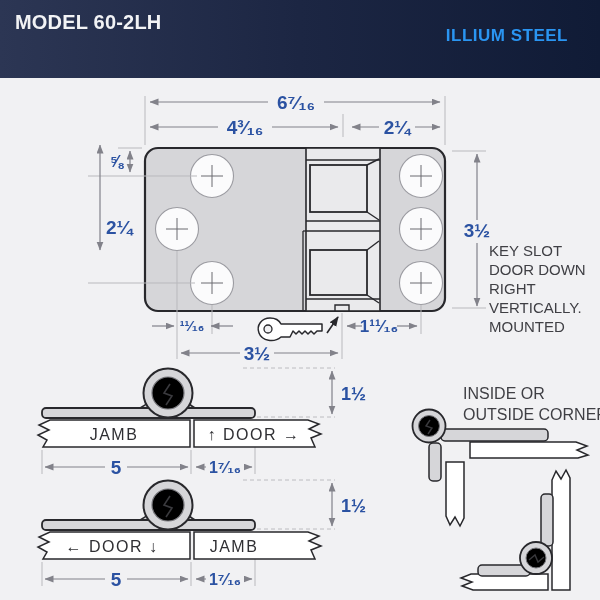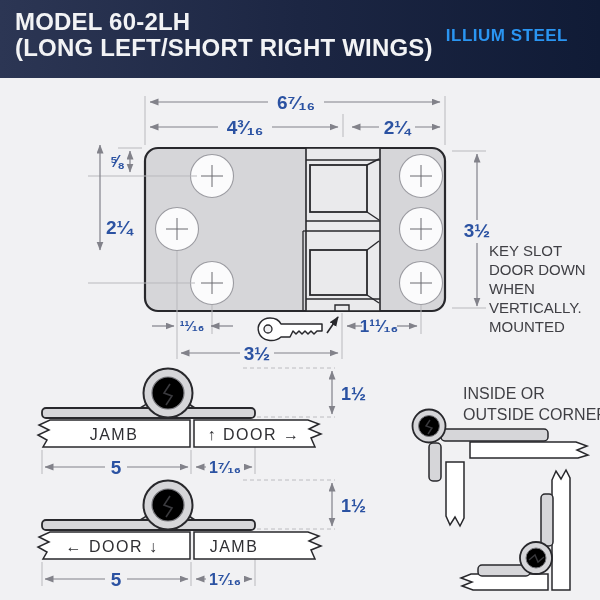--- a/index.html
+++ b/index.html
@@ -1,20 +1,20 @@
 <!DOCTYPE html>
 <html><head>
 <meta charset="utf-8">
 <style>
   html,body{margin:0;padding:0;background:#e7e7ea;}
   .stage{position:relative;width:600px;height:600px;background:#f1f1f3;overflow:hidden;
          font-family:"Liberation Sans",sans-serif;}
   .hdr{position:absolute;left:0;top:0;width:600px;height:78px;
        background:linear-gradient(90deg,#2c3654 0%,#1c2643 50%,#101b36 100%);}
-  .hdr-title{position:absolute;left:15px;top:9px;color:#f2f3f5;font-size:24px;
+  .hdr-title{position:absolute;left:15px;top:9px;color:#f2f3f5;font-size:20px;
              font-weight:bold;line-height:26px;letter-spacing:.2px;}
   .hdr-brand{position:absolute;right:32px;top:26px;color:#2a95f2;font-size:17px;
              font-weight:bold;letter-spacing:.5px;}
   .note{position:absolute;color:#3f3f44;}
   .note span{display:block;}
   .note-key{left:489px;top:241px;width:112px;font-size:15px;line-height:19px;}
   .note-corner{left:463px;top:383px;width:150px;font-size:16px;line-height:21px;}
   svg{position:absolute;left:0;top:0;}
   .ext{stroke:#b9b9bd;stroke-width:1;}
   .dash{stroke:#bcbcc0;stroke-width:1;stroke-dasharray:4 3;}
@@ -28,21 +28,20 @@
   .bartxt{fill:#2f2f33;font-size:16px;letter-spacing:1.5px;}
 </style>
 </head>
 <body>
 
 <div class="stage">
 
   <div class="hdr">
     <div class="hdr-title">
       <div>MODEL 60-2LH</div>
-      <div>(LONG LEFT/SHORT RIGHT WINGS)</div>
     </div>
     <div class="hdr-brand">ILLIUM STEEL</div>
   </div>
 
   <svg width="600" height="600" viewBox="0 0 600 600">
     <defs>
       <marker id="ar" orient="auto-start-reverse" markerUnits="userSpaceOnUse" markerWidth="9" markerHeight="8" refX="8.5" refY="3.5">
         <path d="M0,0 L9,3.5 L0,7 Z" fill="#82828a"></path>
       </marker>
       <marker id="ard" orient="auto-start-reverse" markerUnits="userSpaceOnUse" markerWidth="10" markerHeight="9" refX="9" refY="4">
@@ -237,21 +236,21 @@
       <rect x="478" y="565" width="52" height="11" rx="4" class="gray" stroke-width="1.5"></rect>
       <circle cx="536" cy="558" r="16" class="gray" stroke-width="1.8"></circle>
       <circle cx="536" cy="558" r="10" fill="#eceled" stroke="#77777c" stroke-width="1"></circle>
       <path d="M529,560 l6,-5 l3,7 l6,-5" fill="none" stroke="#3a3a3e" stroke-width="1.4"></path>
     </g>
   </svg>
 
   <div class="note note-key">
     <span>KEY SLOT</span>
     <span>DOOR DOWN</span>
-    <span>WHEN</span>
+    <span>RIGHT</span>
     <span>VERTICALLY.</span>
     <span>MOUNTED</span>
   </div>
 
   <div class="note note-corner">
     <span>INSIDE OR</span>
     <span>OUTSIDE CORNER</span>
   </div>
 
 </div>

